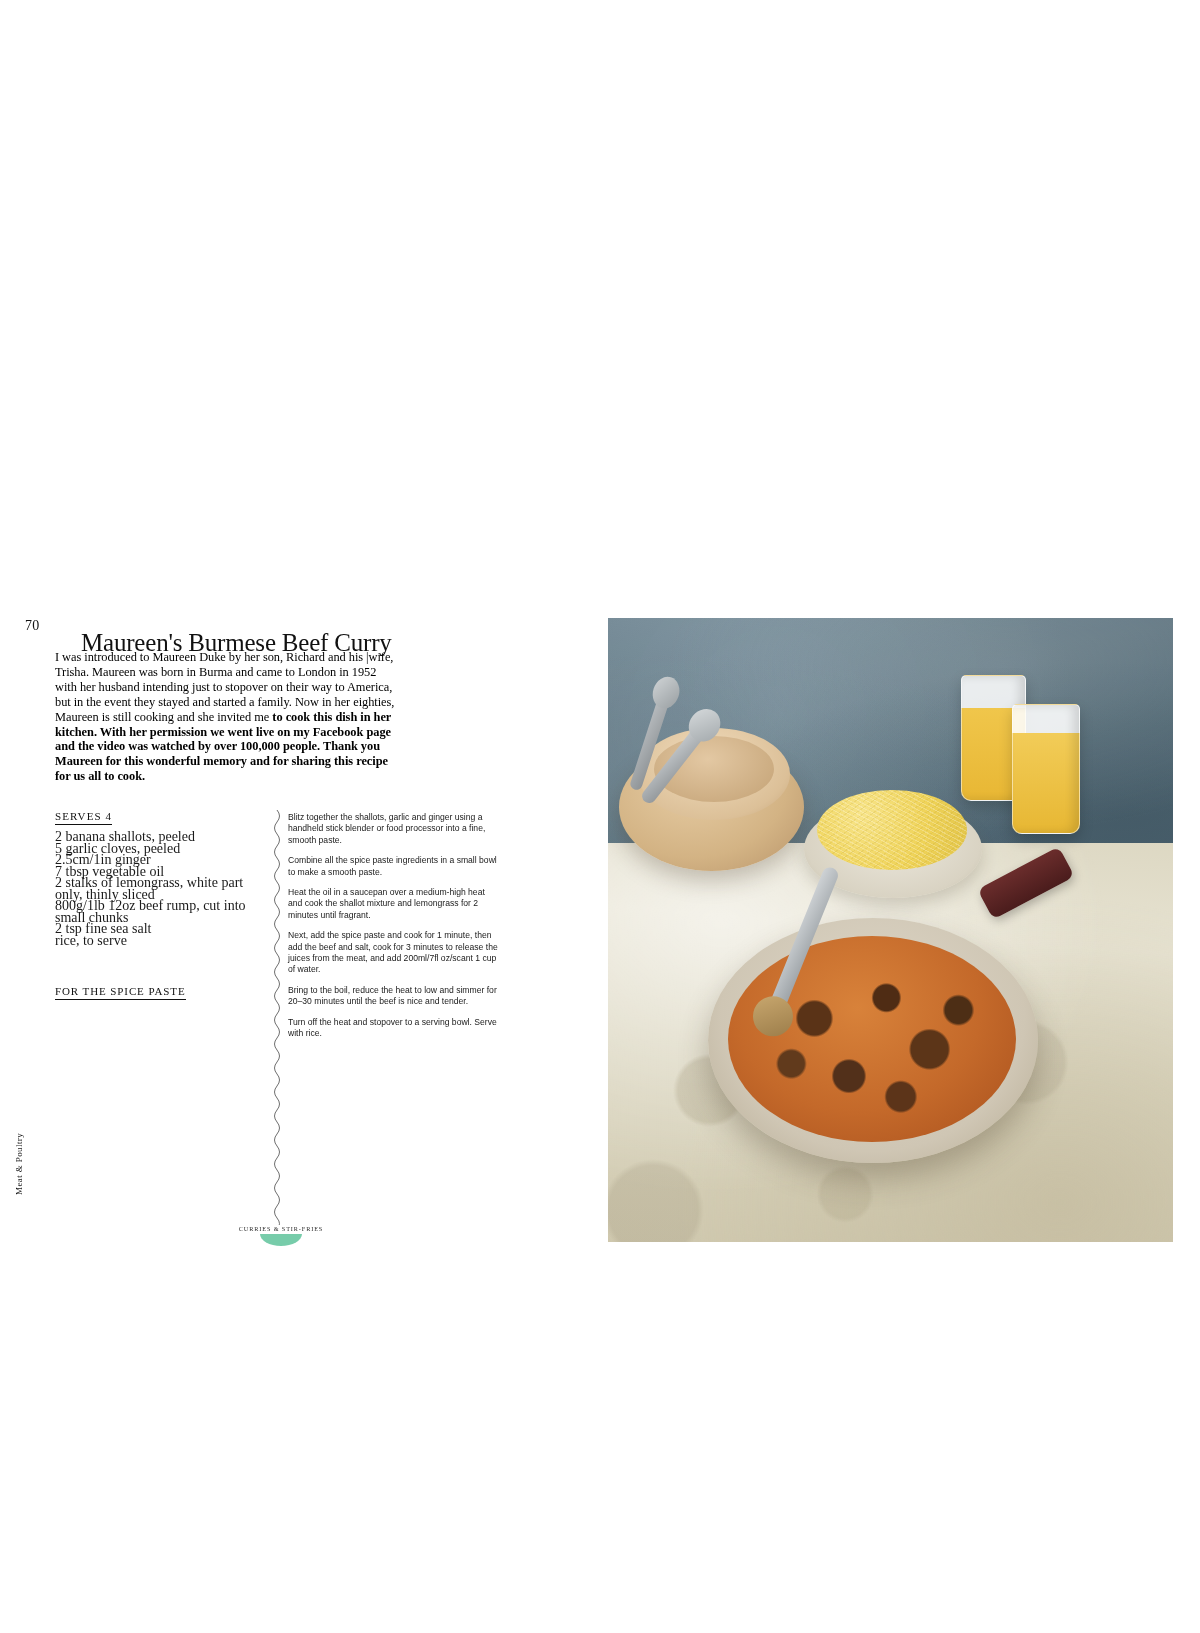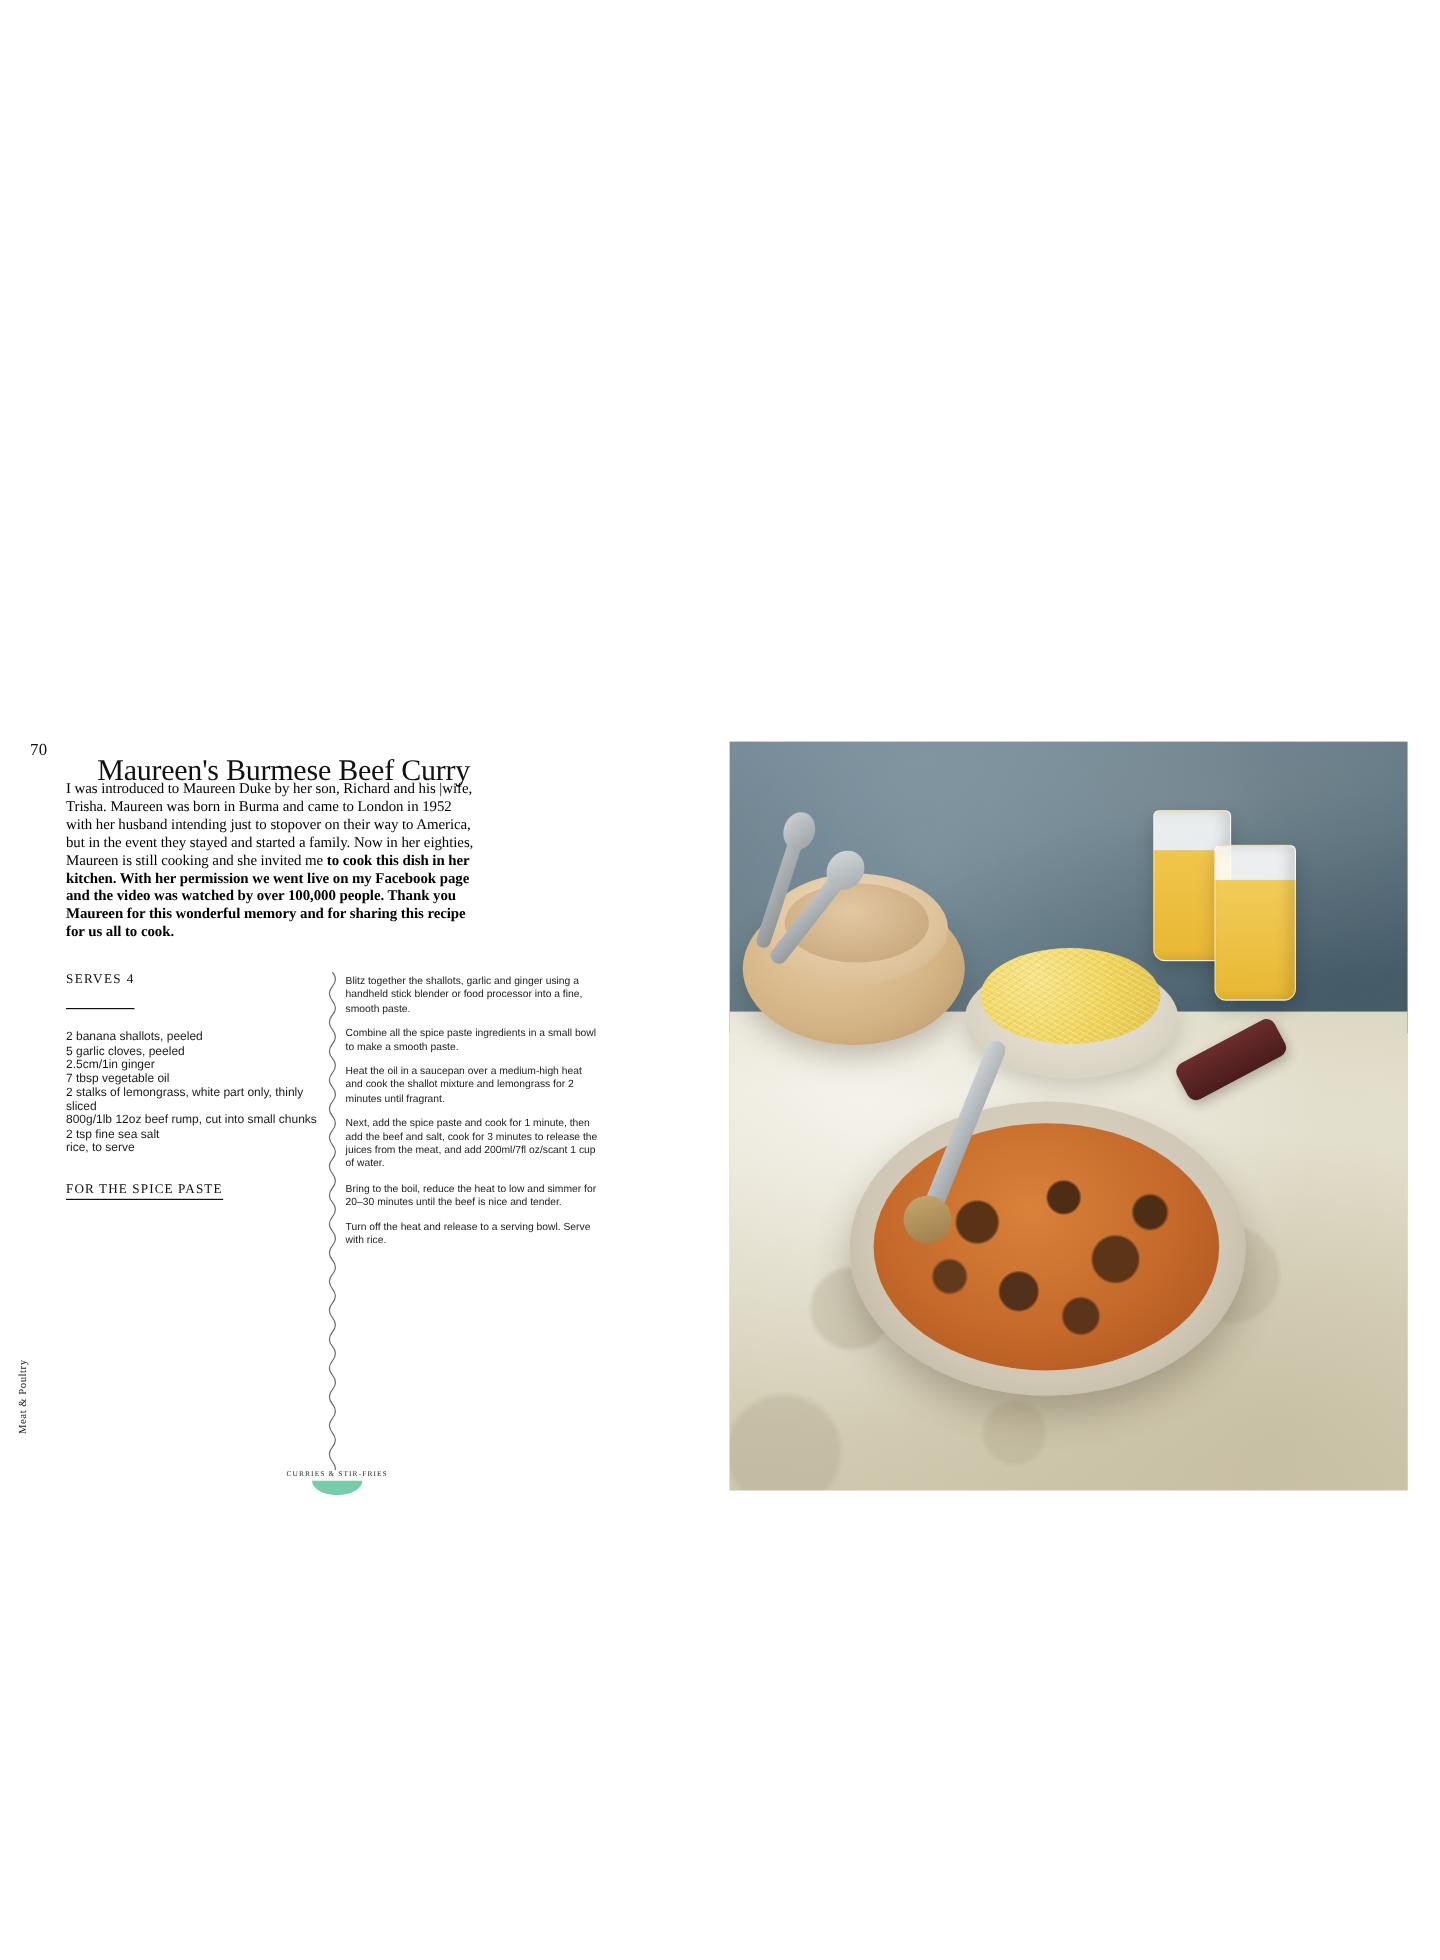--- a/index.html
+++ b/index.html
@@ -62,34 +62,33 @@
 
   .serves-head {
     position: absolute;
     left: 55px;
     top: 810px;
     font-family: "Liberation Serif", serif;
     font-size: 11px;
     letter-spacing: 1.1px;
     color: #111;
     border-bottom: 1px solid #111;
-    padding-bottom: 18px;
+    padding-bottom: 2px;
     display: inline-block;
   }
 
   .ingredients {
     position: absolute;
     left: 55px;
     top: 831px;
     width: 215px;
-    font-family: Liberation Sans, sans-serif;
-    font-size: 10px;
+    font-family: Liberation Serif, serif;
+    font-size: 14px;
     line-height: 11.5px;
     color: #1a1a1a;
-    margin-top: 28px;
   }
   .ingredients div { white-space: pre-wrap; }
 
   .spice-head {
     position: absolute;
     left: 55px;
     top: 985px;
     font-family: "Liberation Serif", serif;
     font-size: 11px;
     letter-spacing: 0.9px;
@@ -360,21 +359,21 @@
   <svg class="divider" viewBox="0 0 10 415" preserveAspectRatio="none">
     <path d="M5 0 q5 6 0 12 q-5 6 0 12 q5 6 0 12 q-5 6 0 12 q5 6 0 12 q-5 6 0 12 q5 6 0 12 q-5 6 0 12 q5 6 0 12 q-5 6 0 12 q5 6 0 12 q-5 6 0 12 q5 6 0 12 q-5 6 0 12 q5 6 0 12 q-5 6 0 12 q5 6 0 12 q-5 6 0 12 q5 6 0 12 q-5 6 0 12 q5 6 0 12 q-5 6 0 12 q5 6 0 12 q-5 6 0 12 q5 6 0 12 q-5 6 0 12 q5 6 0 12 q-5 6 0 12 q5 6 0 12 q-5 6 0 12 q5 6 0 12 q-5 6 0 12 q5 6 0 12 q-5 6 0 12 q5 6 0 11"></path>
   </svg>
 
   <div class="method">
     <p>Blitz together the shallots, garlic and ginger using a handheld stick blender or food processor into a fine, smooth paste.</p>
     <p>Combine all the spice paste ingredients in a small bowl to make a smooth paste.</p>
     <p>Heat the oil in a saucepan over a medium-high heat and cook the shallot mixture and lemongrass for 2 minutes until fragrant.</p>
     <p>Next, add the spice paste and cook for 1 minute, then add the beef and salt, cook for 3 minutes to release the juices from the meat, and add 200ml/7fl oz/scant 1 cup of water.</p>
     <p>Bring to the boil, reduce the heat to low and simmer for 20–30 minutes until the beef is nice and tender.</p>
-    <p>Turn off the heat and release to a serving bowl. Serve with rice.</p>
+    <p>Turn off the heat and stopover to a serving bowl. Serve with rice.</p>
   </div>
 
   <div class="footer-ornament">
     <span class="caption">CURRIES &amp; STIR-FRIES</span>
     <div class="fan"></div>
   </div>
 
   <div class="side-label">Meat &amp; Poultry</div>
 
   <div class="photo">

